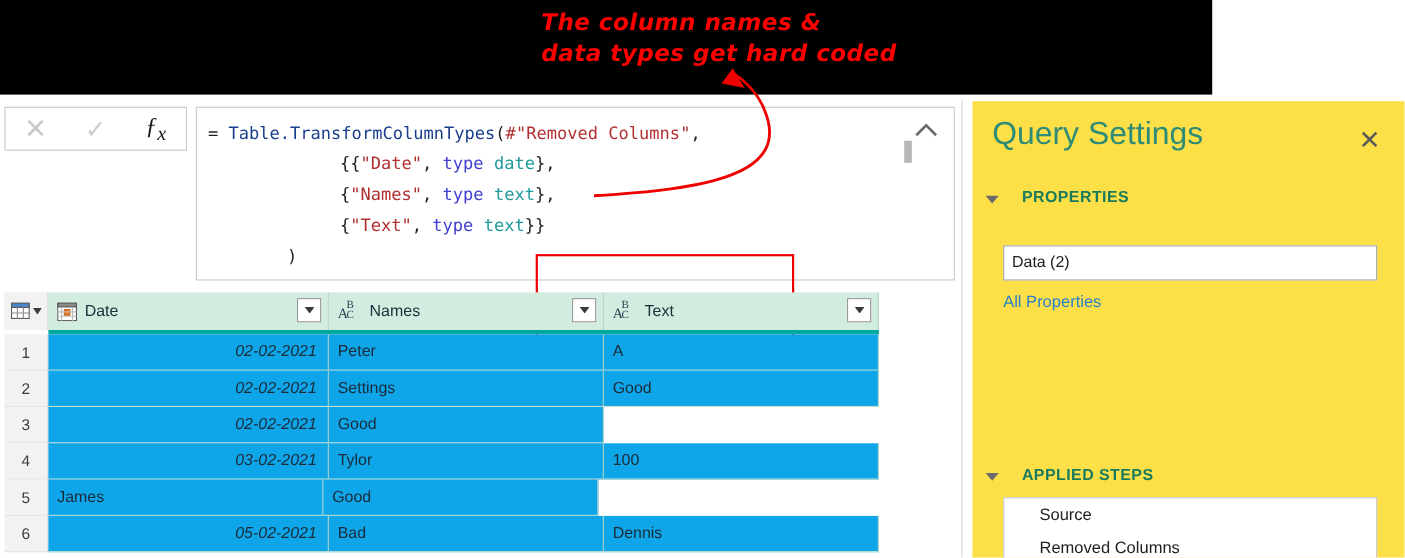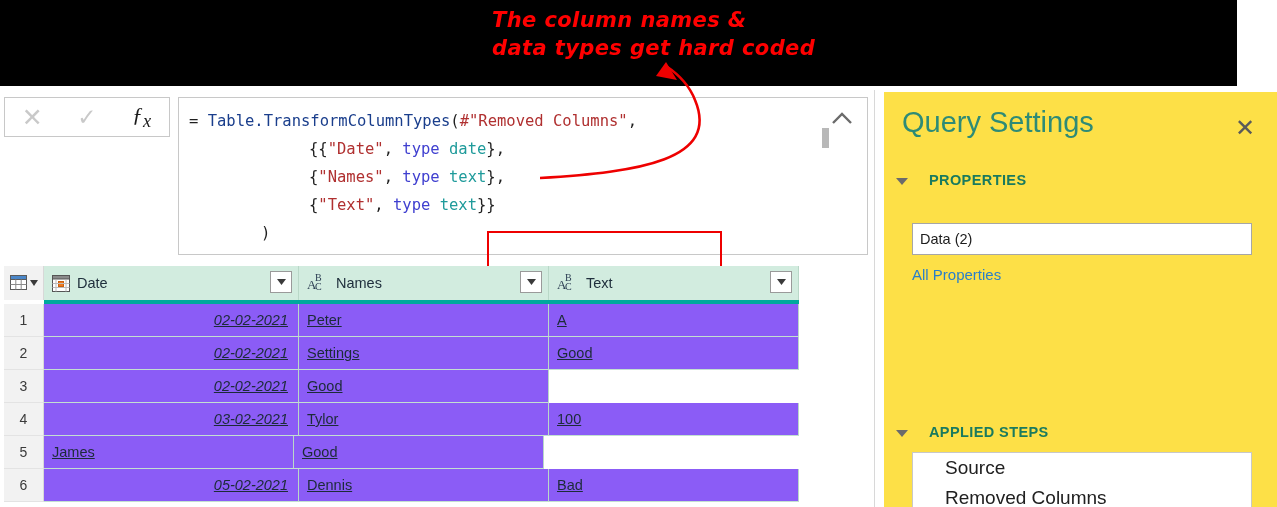--- a/index.html
+++ b/index.html
@@ -7,21 +7,21 @@
   body {
     width:1277px; height:507px;
     font-family:"Liberation Sans", sans-serif;
     background:#ffffff;
     overflow:hidden;
     position:relative;
   }
 
   
   .banner {
-    position:absolute; left:0; top:0; width:1237px; height:86px;
+    position:absolute; left:0; top:0; width:1102px; height:86px;
     background:#000000;
   }
   .banner-note {
     position:absolute; left:492px; top:6px;
     color:#ff0000;
     font-family:"DejaVu Sans", sans-serif;
     font-size:21px;
     font-style:italic;
     font-weight:700;
     line-height:28px;
@@ -111,24 +111,24 @@
   .accent-bar { height:4px; background:#00a99d; width:755px; margin-left:40px; }
 
   .grid-row { display:flex; height:33px; }
   .cell-num {
     width:40px; background:#f2f2f2; border-right:1px solid #d8d8d8;
     border-bottom:1px solid #e3e3e3;
     display:flex; align-items:center; justify-content:center;
     font-size:14px; color:#3a3a3a;
   }
   .cell {
-    background:#8b5cf6; border-right:1px solid #b9d8c8;
+    background:#0ea5e9; border-right:1px solid #b9d8c8;
     border-bottom:1px solid #c3e0d1;
     display:flex; align-items:center;
-    font-size:14.5px; color:#1c2b38; padding:10px 8px;text-decoration:underline;
+    font-size:14.5px; color:#1c2b38; padding:10px 8px;
   }
   .cell.c-date  { width:255px; justify-content:flex-end; font-style:italic; padding-right:10px; }
   .cell.c-names { width:250px; }
   .cell.c-text  { width:250px; }
 
   
   .qs-divider { position:absolute; left:874px; top:90px; width:1px; height:417px; background:#d8d8d8; }
   .qs-panel { position:absolute; left:884px; top:92px; width:393px; height:415px; background:#fde047; }
   .qs-title {
     position:absolute; left:18px; top:14px;
@@ -162,21 +162,21 @@
     position:absolute; left:28px; top:174px;
     font-size:15px; color:#2a7fc9;
   }
 
   .steps-box {
     position:absolute; left:28px; top:360px; width:340px; height:147px;
     border:1px solid #c8c8c8; background:#ffffff;
   }
   .step-item {
     height:30px; display:flex; align-items:center;
-    padding-left:10px; font-size:19px; color:#202020;
+    padding-left:10px; font-size:15px; color:#202020;
     position:relative;
   }
   .step-indent { padding-left:32px; }
 </style>
 </head>
 <body>
 
 <div class="banner">
   <div class="banner-note">The column names &amp;
 data types get hard coded</div>
@@ -298,22 +298,22 @@
         <div class="cell c-text">100</div>
       </div>
       <div class="grid-row">
         <div class="cell-num">5</div>
         <div class="cell c-names">James</div>
         <div class="cell c-text">Good</div>
       </div>
       <div class="grid-row">
         <div class="cell-num">6</div>
         <div class="cell c-date">05-02-2021</div>
+        <div class="cell c-text">Bad</div>
         <div class="cell c-names">Dennis</div>
-        <div class="cell c-text">Bad</div>
       </div>
     </div>
 </div>
 
 <div class="qs-divider"></div>
 <div class="qs-panel">
   <div class="qs-title">Query Settings</div>
   <div class="qs-close">✕</div>
 
   <div class="section-head sec-props">

